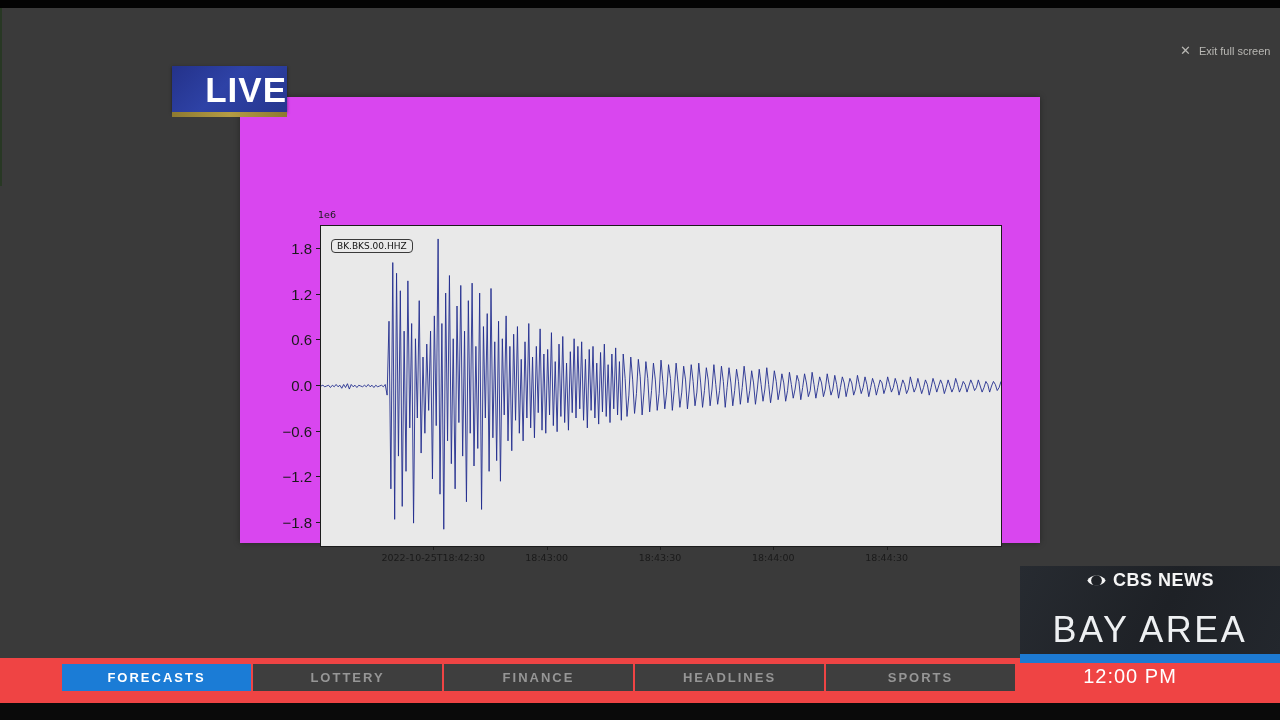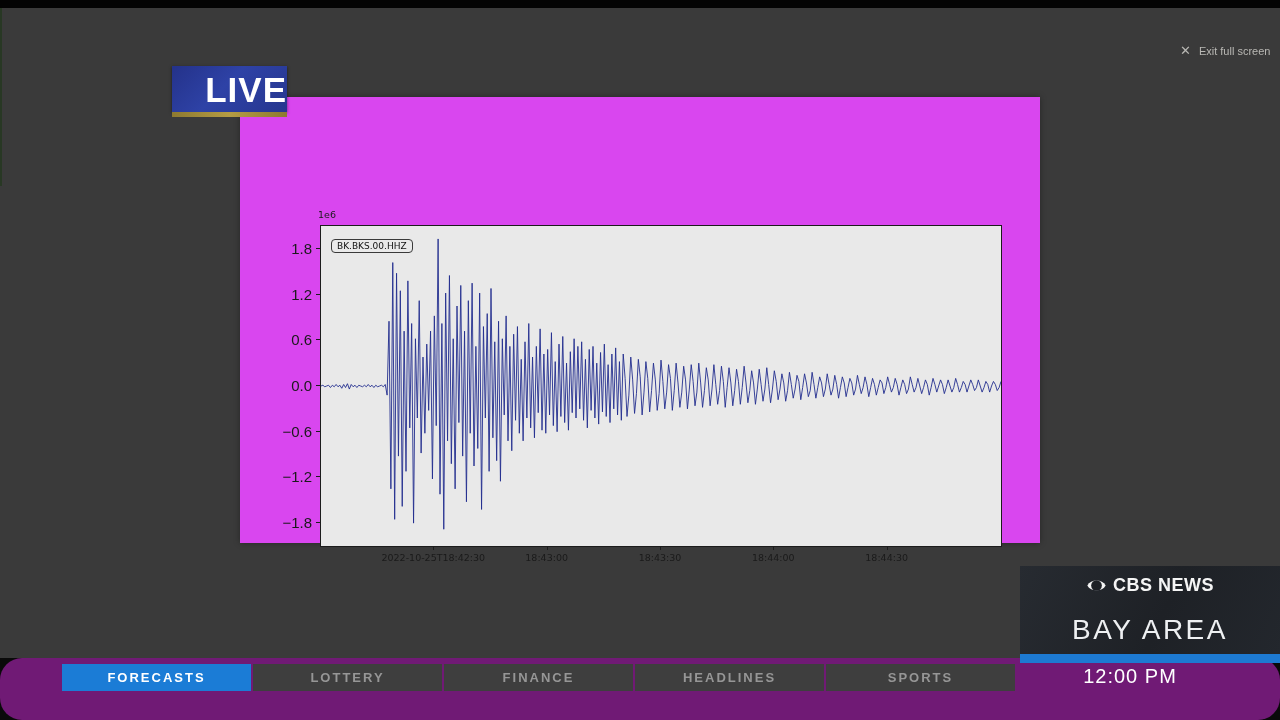--- a/index.html
+++ b/index.html
@@ -40,25 +40,25 @@
     font-size:9.5px;color:#1a1a1a;transform:translateX(-50%);white-space:nowrap;}
   .xtick-mark{position:absolute;width:1px;height:4px;background:#1c1c1c;}
 
   
   #cbs-panel{position:absolute;left:1020px;top:566px;width:260px;height:88px;z-index:6;
     background:linear-gradient(115deg,#272b31 0%,#1e2126 55%,#23272d 100%);
     display:flex;flex-direction:column;align-items:center;justify-content:center;}
   #cbs-top{display:flex;align-items:center;gap:6px;color:#f5f5f5;font-weight:700;
     font-size:18px;letter-spacing:.5px;}
   #cbs-top svg{display:block;}
-  #cbs-region{color:#eef0f2;font-size:28px;font-weight:400;letter-spacing:2.5px;margin-top:18px;}
+  #cbs-region{color:#eef0f2;font-size:36px;font-weight:400;letter-spacing:2.5px;margin-top:18px;}
   #accent-bar{position:absolute;left:1020px;top:654px;width:260px;height:9px;background:#1d7ad2;z-index:7;}
 
   
-  #bottom-bar{position:absolute;left:0;top:658px;width:1280px;height:62px;background:#701a75;border-radius:22px;}
+  #bottom-bar{position:absolute;left:0;top:658px;width:1280px;height:45px;background:#ef4444;}
   #tabs{position:absolute;left:62px;top:6px;display:flex;gap:2px;}
   .tab{width:189px;height:27px;display:flex;align-items:center;justify-content:center;
     background:#3e3e3e;color:#969696;font-size:13px;font-weight:700;letter-spacing:2px;cursor:pointer;}
   .tab.active{background:#1b7cd6;color:#fff;}
   #clock{position:absolute;left:1020px;top:7px;width:220px;text-align:center;color:#fff;
     font-size:20px;font-weight:500;letter-spacing:1px;}
 </style>
 </head>
 <body>
 

